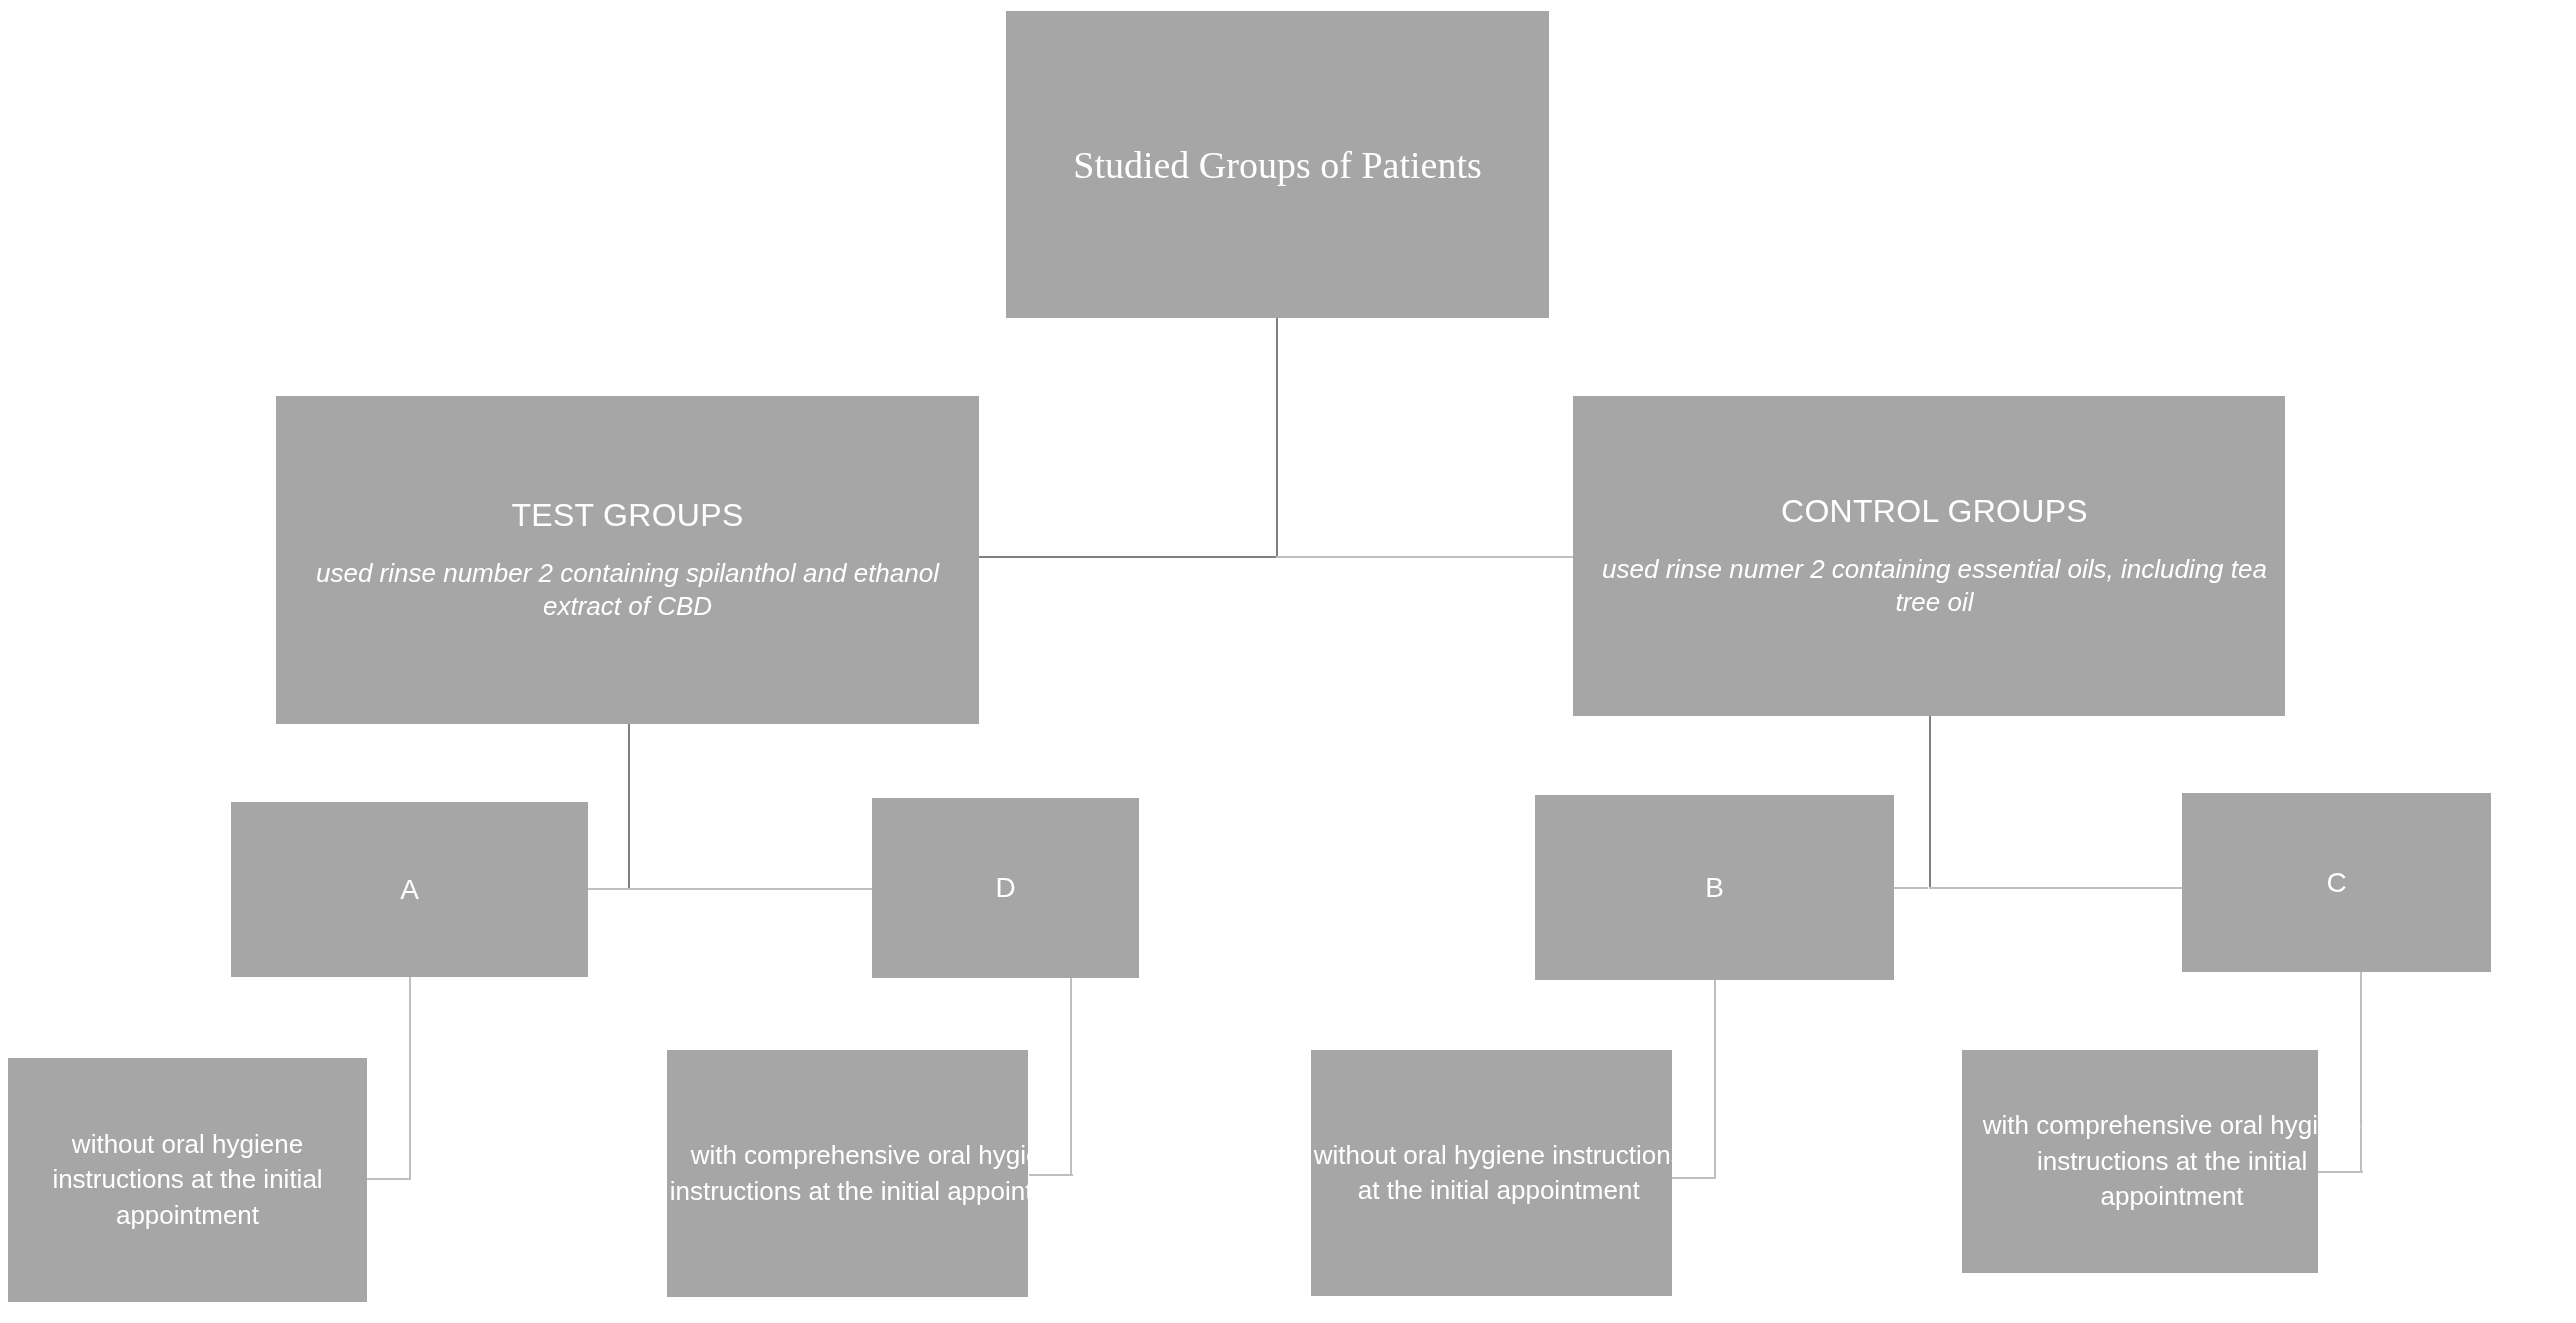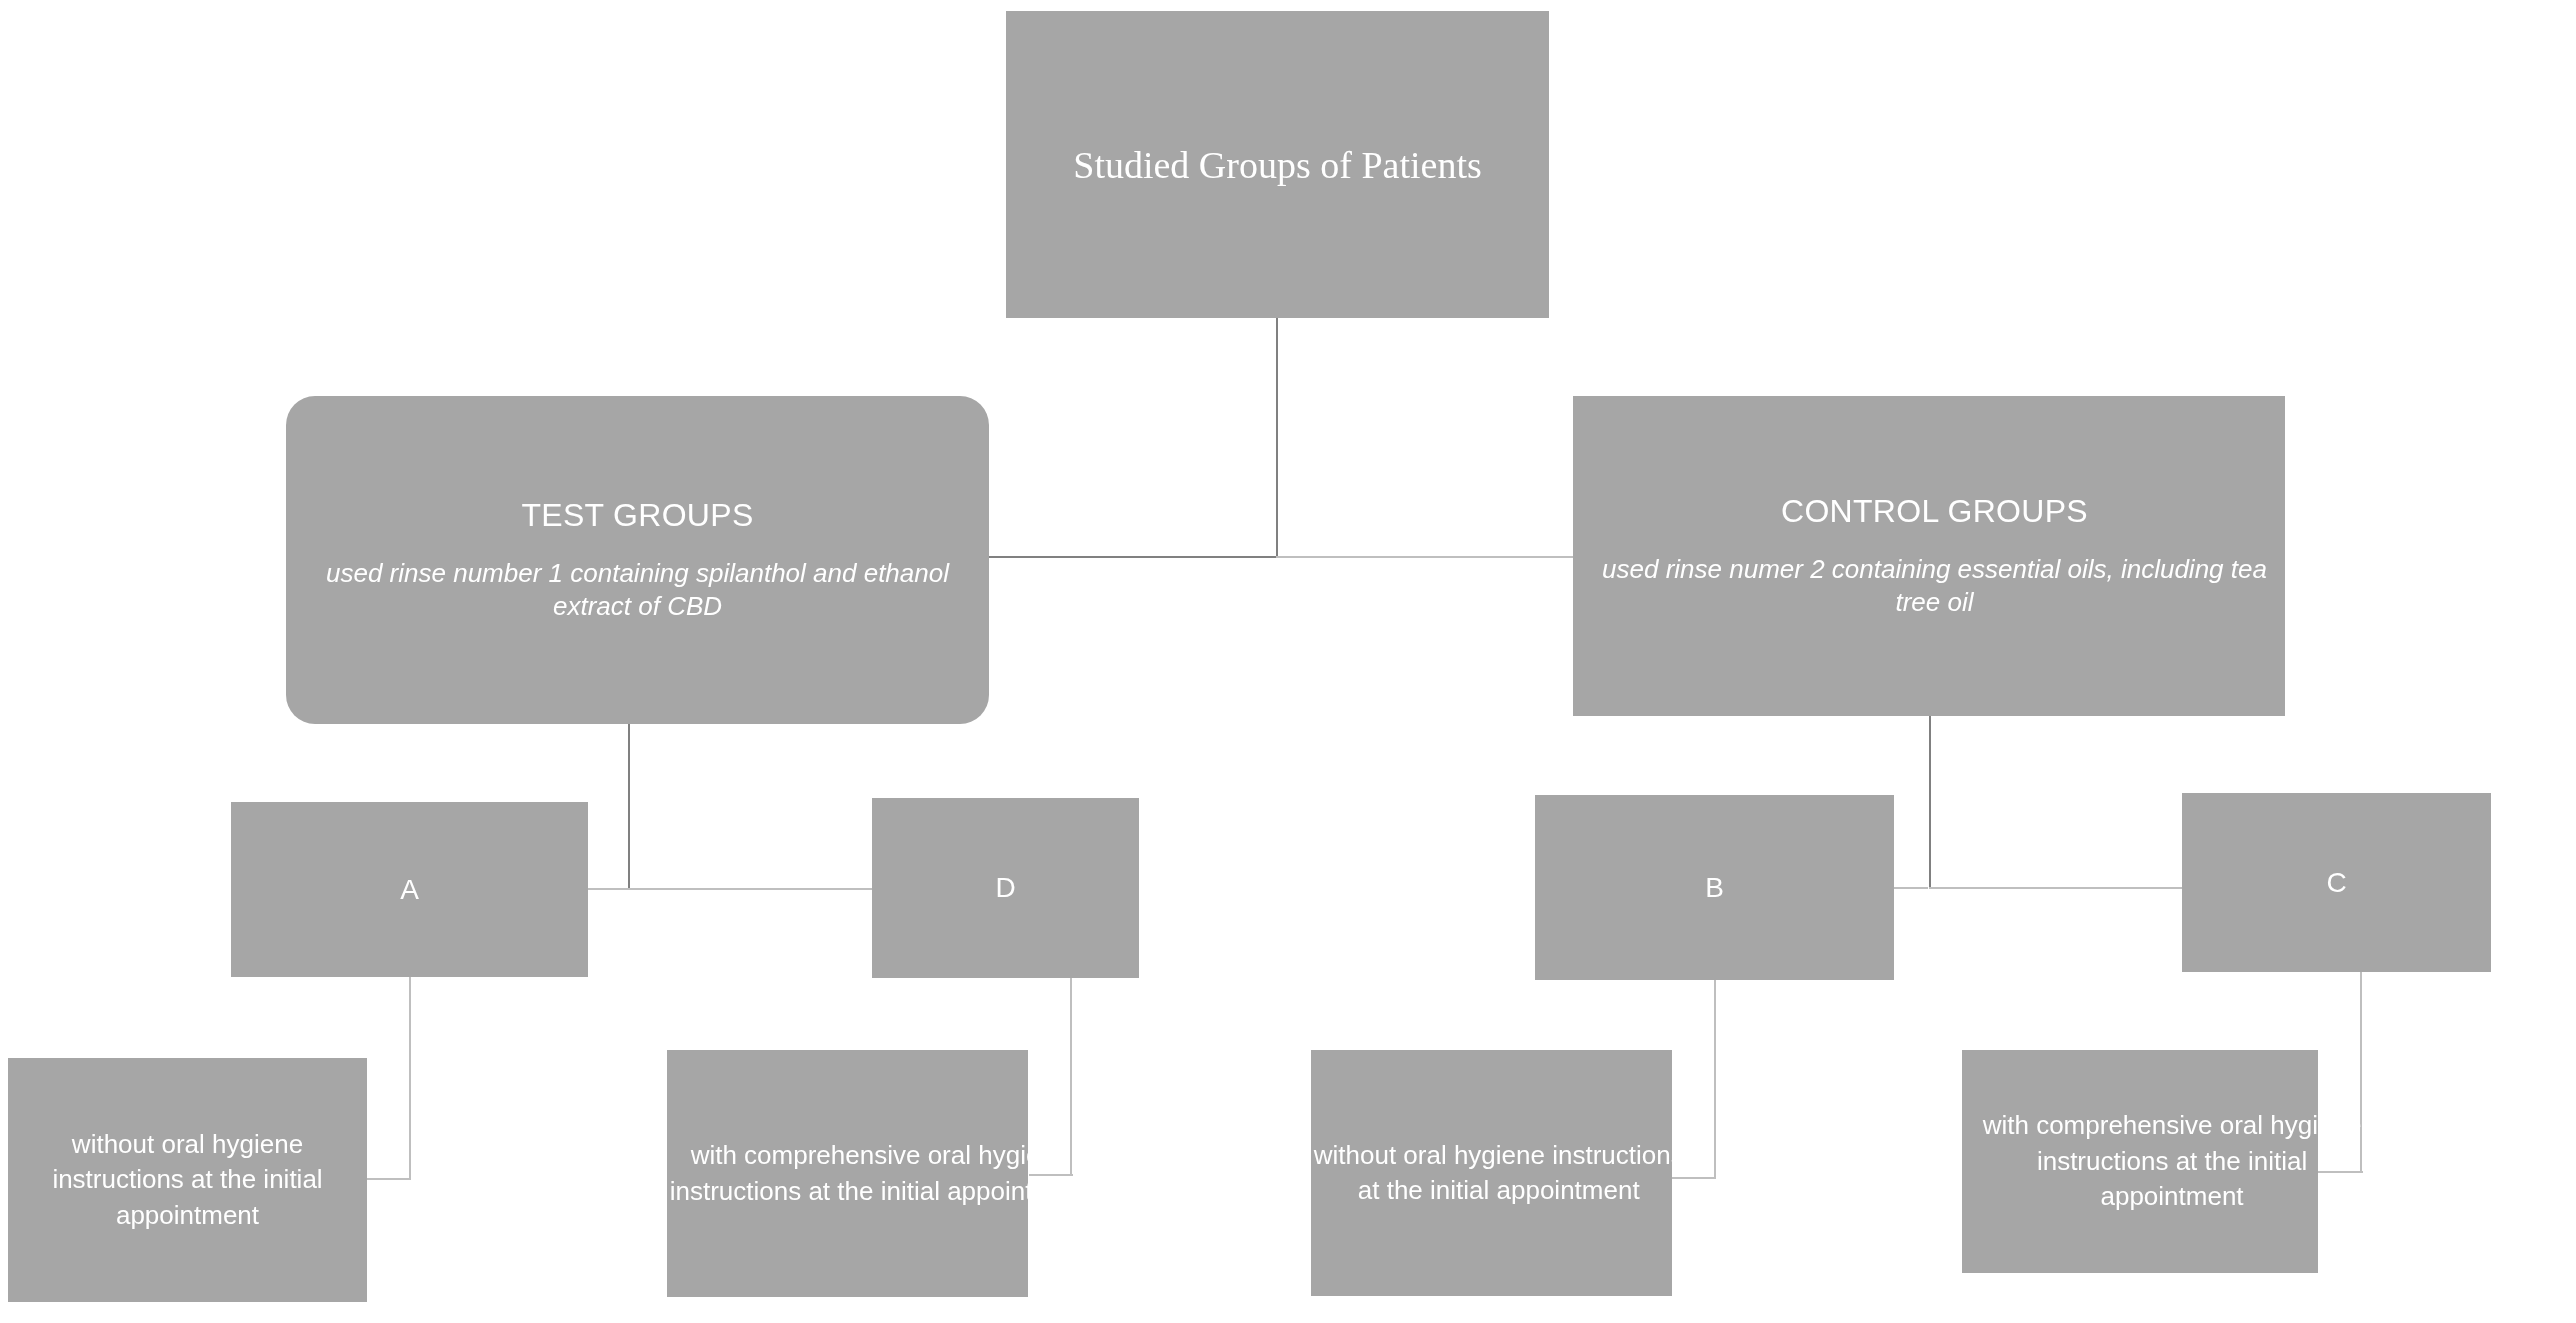--- a/index.html
+++ b/index.html
@@ -46,21 +46,21 @@
     font-size: 32px;
     letter-spacing: 0.3px;
     margin-bottom: 22.4px;
   }
   .branch-sub {
     font-style: italic;
     font-size: 26px;
     line-height: 1.28;
     padding: 0 14.5px;
   }
-  #node-test    { left: 286px;  top: 396px;  width: 703px; height: 328px; border-radius: 29px; }
+  #node-test    { left: 276px;  top: 396px;  width: 703px; height: 328px; }
   #node-control { left: 1573px; top: 396px;  width: 712px; height: 320px; padding-left: 11px; }
 
   
   .letter { font-size: 28px; }
   #node-a { left: 231px;  top: 802px; width: 357px; height: 175px; }
   #node-d { left: 872px; top: 798px; width: 267px; height: 180px; }
   #node-b { left: 1535px; top: 795px; width: 359px; height: 185px; }
   #node-c { left: 2182px; top: 793px; width: 309px; height: 179px; }
 
   
@@ -124,21 +124,21 @@
 
   <div class="conn v light" style="left:2360px; top:972px; height:201px;"></div>
   <div class="conn h light" style="left:2318px; top:1171px; width:45px;"></div>
 
   <div class="node" id="node-root">
     <span class="title">Studied Groups of Patients</span>
   </div>
 
   <div class="node" id="node-test">
     <span class="branch-title">TEST GROUPS</span>
-    <span class="branch-sub">used rinse number 1 containing spilanthol and ethanol extract of CBD</span>
+    <span class="branch-sub">used rinse number 2 containing spilanthol and ethanol extract of CBD</span>
   </div>
 
   <div class="node" id="node-control">
     <span class="branch-title">CONTROL GROUPS</span>
     <span class="branch-sub">used rinse numer 2 containing essential oils, including tea tree oil</span>
   </div>
 
   <div class="node letter" id="node-a">
     <span>A</span>
   </div>

